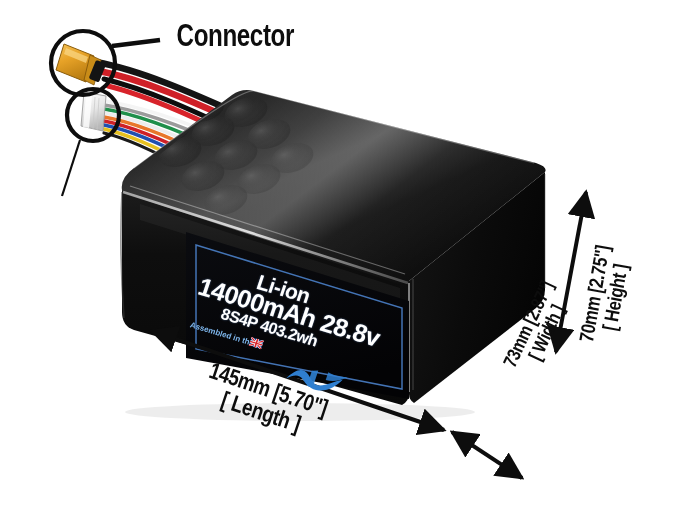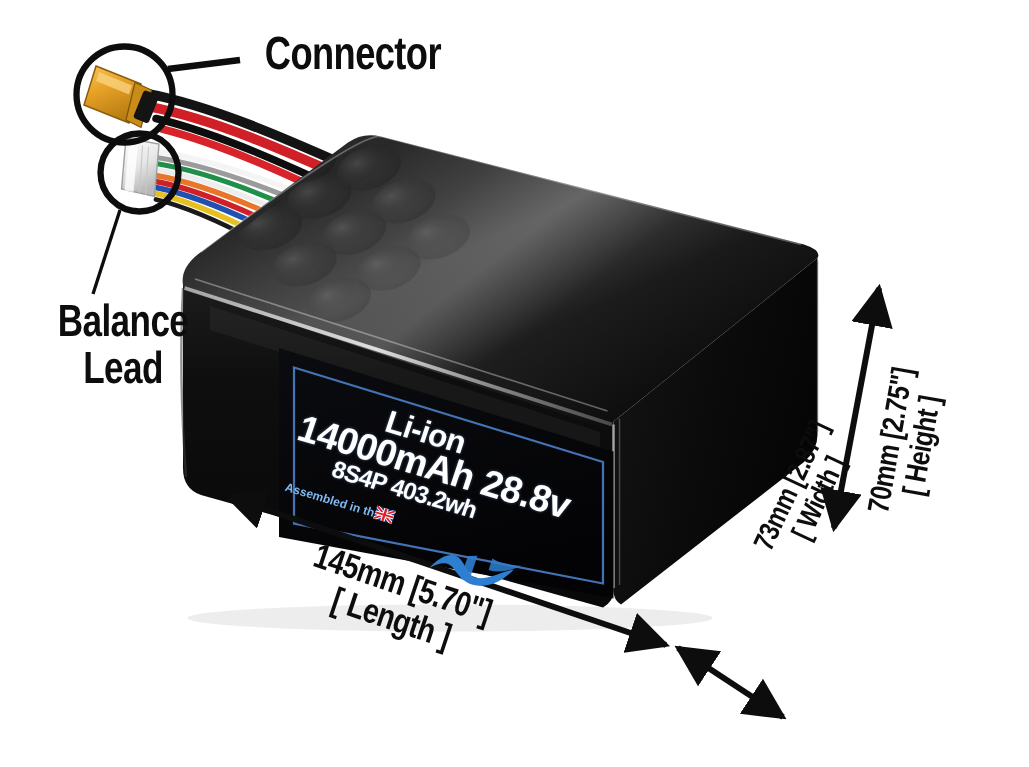--- a/index.html
+++ b/index.html
@@ -277,24 +277,20 @@
     <svg class="abs" style="left:118px; top:88px;" width="62" height="24" viewBox="0 0 62 24">
       <path d="M2 19 C8 7 15 3 22 9 C27 13 30 18 36 16 C43 14 48 8 56 4
                C52 12 46 19 37 21 C29 23 23 19 18 15 C13 11 8 13 2 19 Z" fill="#2f7fd0"></path>
       <path d="M24 4 L30 2 L30 20 L24 20 Z" fill="#2f7fd0" opacity="0.9"></path>
       <path d="M40 1 C48 3 54 2 60 0 C54 6 47 9 40 9 Z" fill="#2f7fd0" opacity="0.85"></path>
     </svg>
   </div>
 
   <div class="callout-label abs" style="left:160px; top:20px; font-size:31px;">Connector</div>
 
-  <div class="abs" style="left:22px; top:200px; text-align:center; width:120px;">
-    <div class="callout-label" style="font-size:30px;">Balance</div>
-    <div class="callout-label" style="font-size:30px;">Lead</div>
-  </div>
 
   <div class="dim-label abs" style="left:214px; top:358px; font-size:23px; transform: rotate(18.5deg) scaleX(0.82);">
     <span class="l1">145mm [5.70"]</span>
     <span class="l2">[ Length ]</span>
   </div>
 
   <div class="dim-label abs" style="left:500px; top:362px; font-size:19px; transform: rotate(-65deg) scaleX(0.82);
               transform-origin: left top;">
     <span class="l1">73mm [2.87"]</span>
     <span class="l2">[ Width ]</span>

